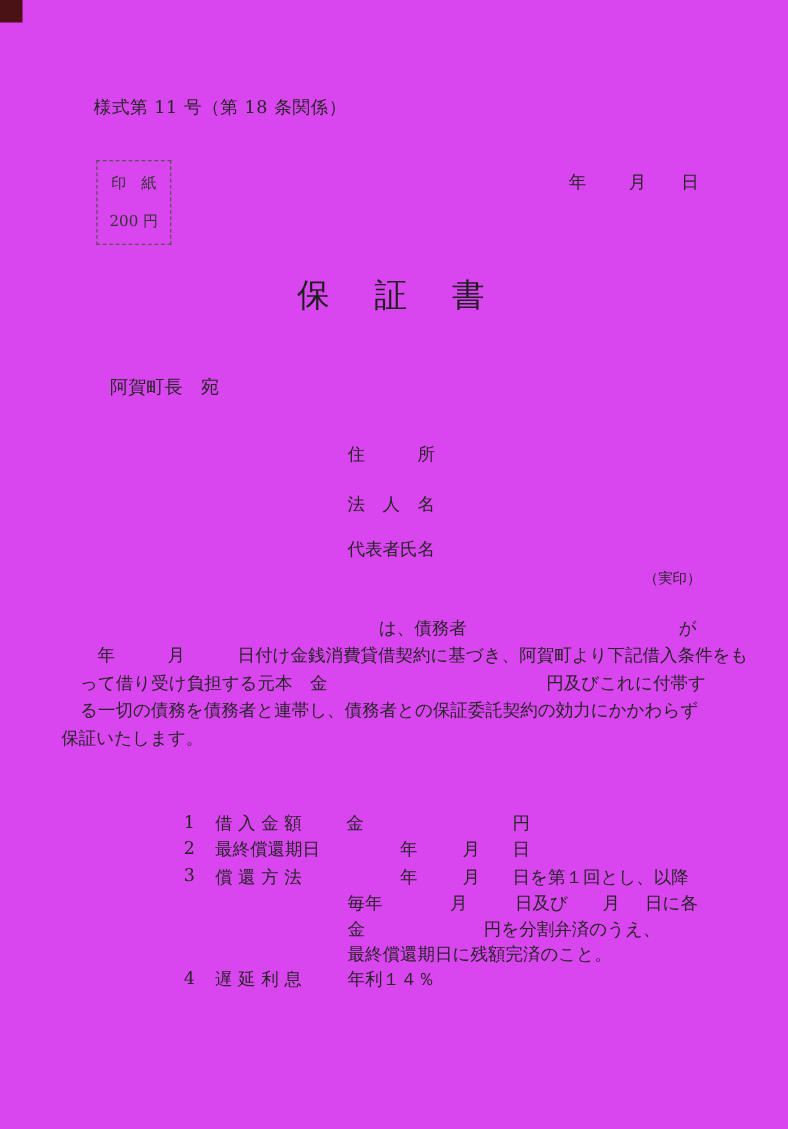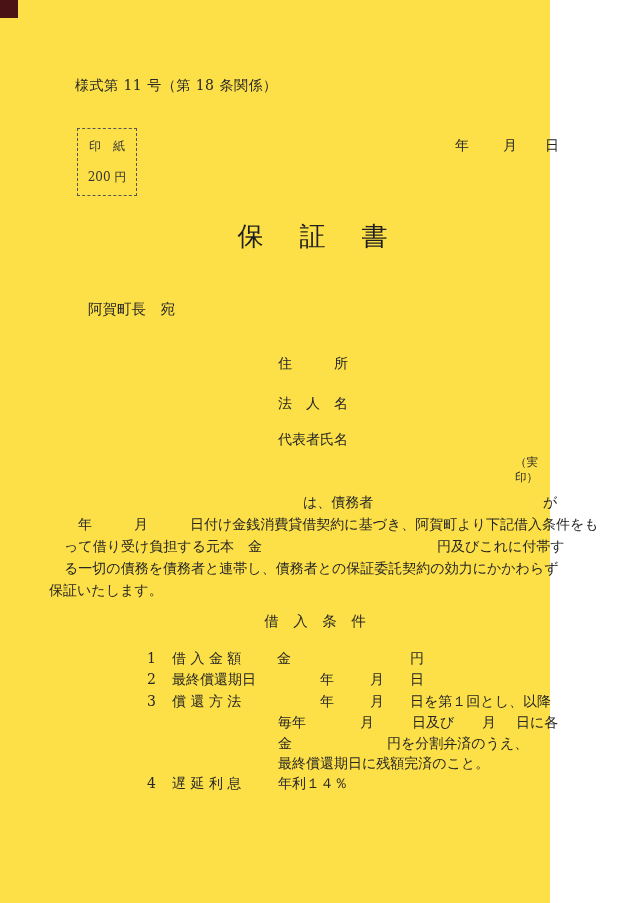--- a/index.html
+++ b/index.html
@@ -4,21 +4,21 @@
 <style>
   html,body{margin:0;padding:0;}
   body{
     width:630px;height:903px;
     background:#ffffff;
     font-family:"DejaVu Serif","Liberation Serif",serif;
     color:#262626;
     position:relative;
     overflow:hidden;
   }
-  .page{position:absolute;inset:0;width:550px;height:903px;background:#fde047;}
+  .page{position:absolute;inset:0;width:630px;height:903px;background:#d946ef;}
   .corner-mark{position:absolute;left:0;top:0;width:18px;height:18px;background:#4a1214;}
   .form-number{position:absolute;left:75px;top:77px;font-size:14px;letter-spacing:0.5px;}
   .stamp-box{
     position:absolute;left:77px;top:128px;width:60px;height:68px;
     border:1px dashed #555;
     display:flex;flex-direction:column;justify-content:space-between;align-items:center;
     padding:9px 0;box-sizing:border-box;
     font-size:12px;color:#333;
   }
   .date-line span{position:absolute;font-size:14px;}
@@ -78,21 +78,20 @@
     <span style="left:64px;top:538px;">って借り受け負担する元本　金</span>
     <span style="left:437px;top:538px;">円及びこれに付帯す</span>
   </div>
   <div class="body-line">
     <span style="left:64px;top:560px;">る一切の債務を債務者と連帯し、債務者との保証委託契約の効力にかかわらず</span>
   </div>
   <div class="body-line">
     <span style="left:49px;top:582px;">保証いたします。</span>
   </div>
 
-  <div class="cond-heading">借　入　条　件</div>
 
   <div class="cond-row">
     <span style="left:147px;top:650px;">1</span>
     <span style="left:172px;top:650px;">借 入 金 額</span>
     <span style="left:277px;top:650px;">金</span>
     <span style="left:410px;top:650px;">円</span>
   </div>
 
   <div class="cond-row">
     <span style="left:147px;top:671px;">2</span>

